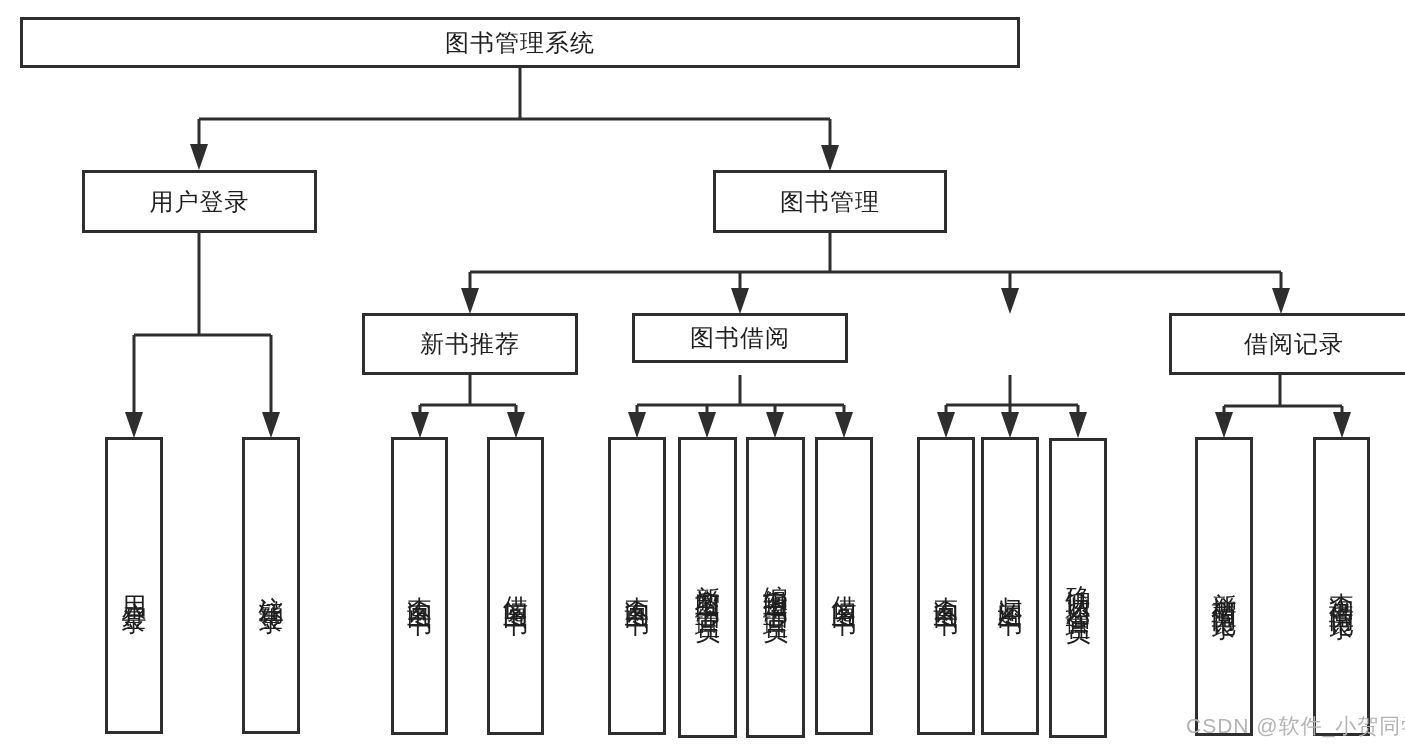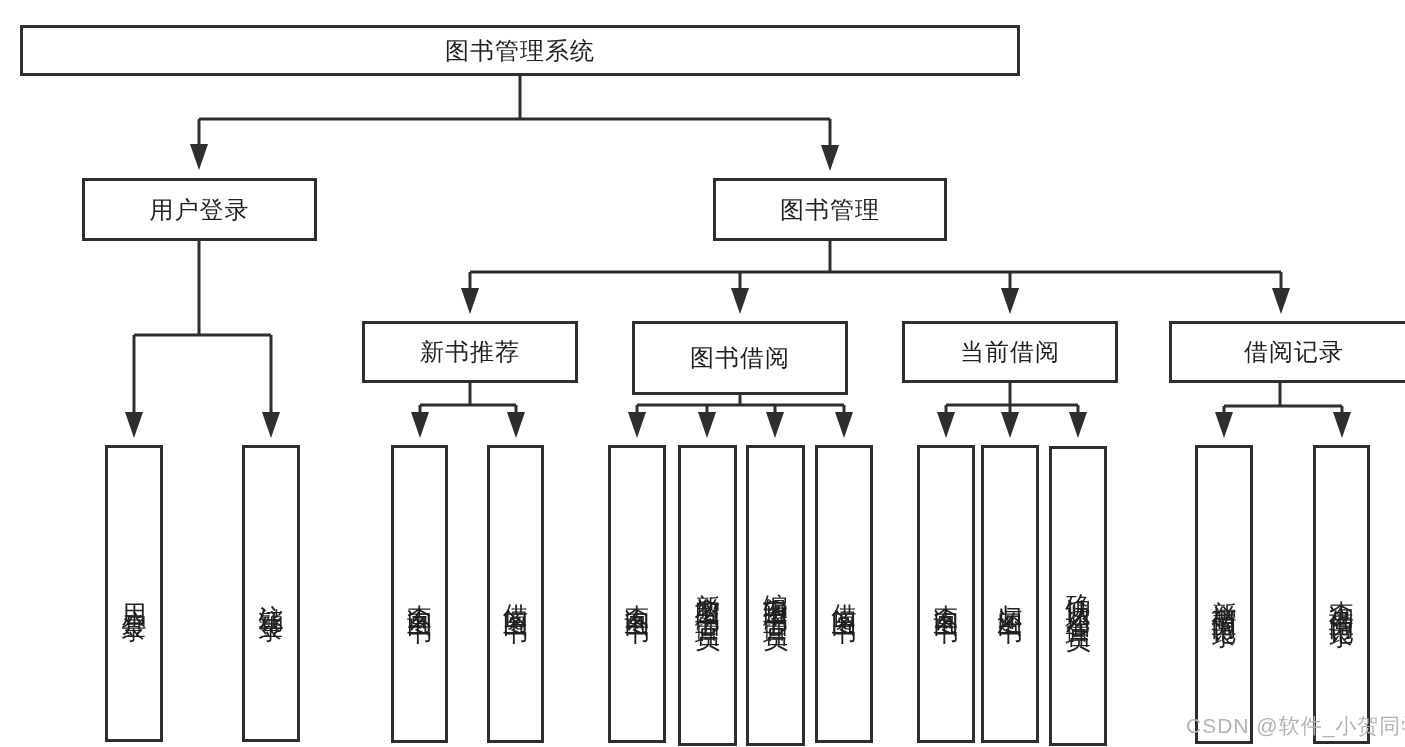--- a/index.html
+++ b/index.html
@@ -20,21 +20,20 @@
   .node {
     position: absolute;
     box-sizing: border-box;
     background: #ffffff;
     border: 3px solid #2e2e2e;
     display: flex;
     align-items: center;
     justify-content: center;
     z-index: 1;
     color: #1f1f1f;
-    margin-top: 8px;
   }
   .h-node { font-size: 24px; letter-spacing: 1px; }
   .root-node { font-size: 24px; letter-spacing: 1px; }
   .v-node span {
     writing-mode: vertical-rl;
     text-orientation: mixed;
     font-size: 25px;
     line-height: 1.0;
     letter-spacing: 5px;
     white-space: nowrap;
@@ -128,25 +127,22 @@
   <div class="node h-node" style="left:82px;top:170px;width:235px;height:63px">
     <span>用户登录</span>
   </div>
   <div class="node h-node" style="left:362px;top:313px;width:216px;height:62px">
     <span>新书推荐</span>
   </div>
 
   <div class="node h-node" style="left:713px;top:170px;width:234px;height:63px">
     <span>图书管理</span>
   </div>
-  <div class="node h-node" style="left:632px;top:313px;width:216px;height:74px">
+  <div class="node h-node" style="left:632px;top:313px;width:216px;height:50px">
     <span>图书借阅</span>
-  </div>
-  <div class="node h-node" style="left:902px;top:313px;width:216px;height:62px">
-    <span>当前借阅</span>
   </div>
   <div class="node h-node" style="left:1169px;top:313px;width:250px;height:62px">
     <span>借阅记录</span>
   </div>
 
   <div class="node v-node" style="left:105px;top:437px;width:58px;height:297px">
     <span>用户登录</span>
   </div>
   <div class="node v-node" style="left:242px;top:437px;width:58px;height:297px">
     <span>注销登录</span>

